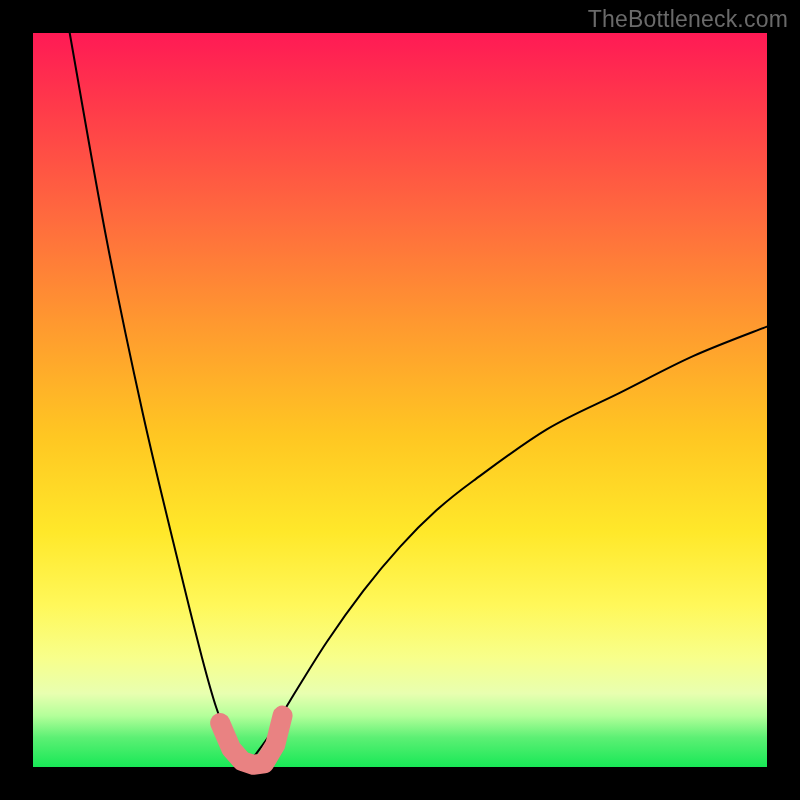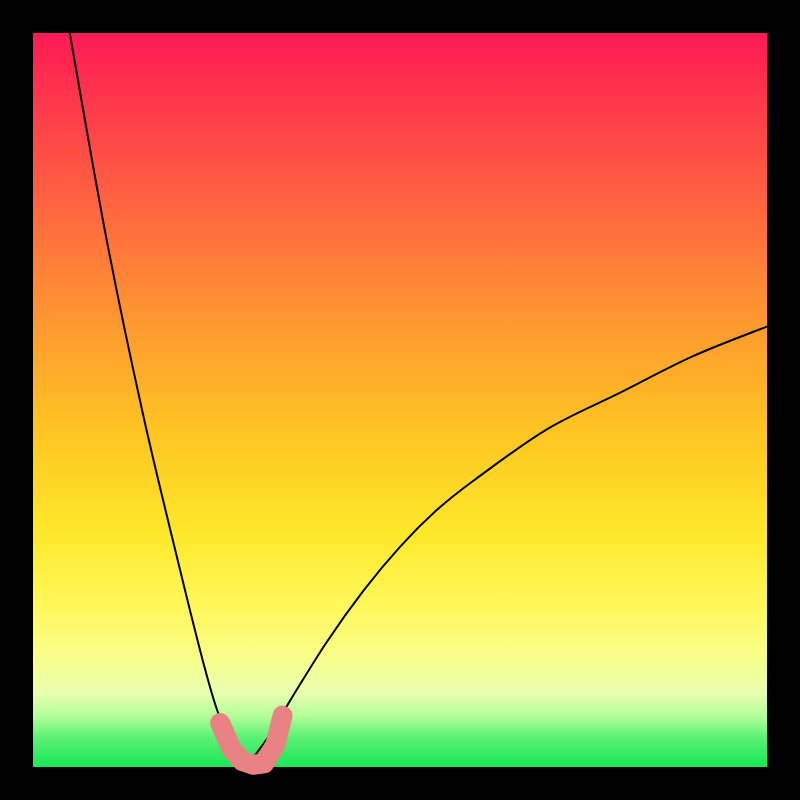--- a/index.html
+++ b/index.html
@@ -59,20 +59,21 @@
     width: 734px;
     height: 734px;
     overflow: visible;
   }
 </style>
 </head>
 <body>
 
 <div class="frame">
 
+  <div class="watermark">TheBottleneck.com</div>
 
   <div class="plot">
     <svg class="curves" viewBox="0 0 734 734" preserveAspectRatio="none">
       <path id="left-path" fill="none" stroke="#000" stroke-width="2" stroke-linecap="round" d="M 36.7 0 C 42.81666666666667 34.25333333333333, 61.16666666666667 141.90666666666664, 73.4 205.51999999999998 C 85.63333333333334 269.1333333333333, 97.86666666666666 326.63, 110.1 381.68 C 122.33333333333333 436.73, 137.01333333333335 495.44999999999993, 146.8 535.8199999999999 C 156.58666666666667 576.1899999999999, 162.70333333333332 600.6566666666666, 168.82 623.9 C 174.93666666666667 647.1433333333333, 178.60666666666665 660.5999999999999, 183.5 675.28 C 188.39333333333335 689.96, 193.2866666666667 702.1933333333334, 198.18 711.98 C 203.07333333333332 721.7666666666667, 210.41333333333333 730.33, 212.85999999999999 734"></path>
       <path id="right-path" fill="none" stroke="#000" stroke-width="2" stroke-linecap="round" d="M 212.85999999999999 734 C 216.52999999999997 729.1066666666667, 227.54 715.65, 234.88 704.64 C 242.22 693.63, 247.11333333333332 683.8433333333334, 256.9 667.94 C 266.68666666666667 652.0366666666667, 281.3666666666667 627.57, 293.6 609.22 C 305.83333333333337 590.87, 318.06666666666666 573.7433333333333, 330.3 557.84 C 342.53333333333336 541.9366666666667, 354.76666666666665 527.2566666666667, 367 513.8 C 379.23333333333335 500.3433333333333, 391.4666666666667 488.11, 403.70000000000005 477.1 C 415.9333333333334 466.09000000000003, 422.05 461.19666666666666, 440.4 447.74 C 458.74999999999994 434.28333333333336, 489.33333333333326 411.04, 513.8 396.36 C 538.2666666666667 381.68, 562.7333333333333 371.8933333333333, 587.2 359.65999999999997 C 611.6666666666667 347.4266666666666, 636.1333333333333 333.96999999999997, 660.6 322.96 C 685.0666666666667 311.95, 721.7666666666667 298.49333333333334, 734 293.6"></path>
       <path id="marker-path" fill="none" stroke="#e98282" stroke-width="20" stroke-linecap="round" stroke-linejoin="round" d="M 187.17000000000002 689.96 L 198.18 715.65 L 209.18999999999997 728.128 L 220.2 731.798 L 231.21 730.33 L 242.22 711.98 L 249.56000000000003 682.62"></path>
     </svg>
   </div>
 
 </div>

